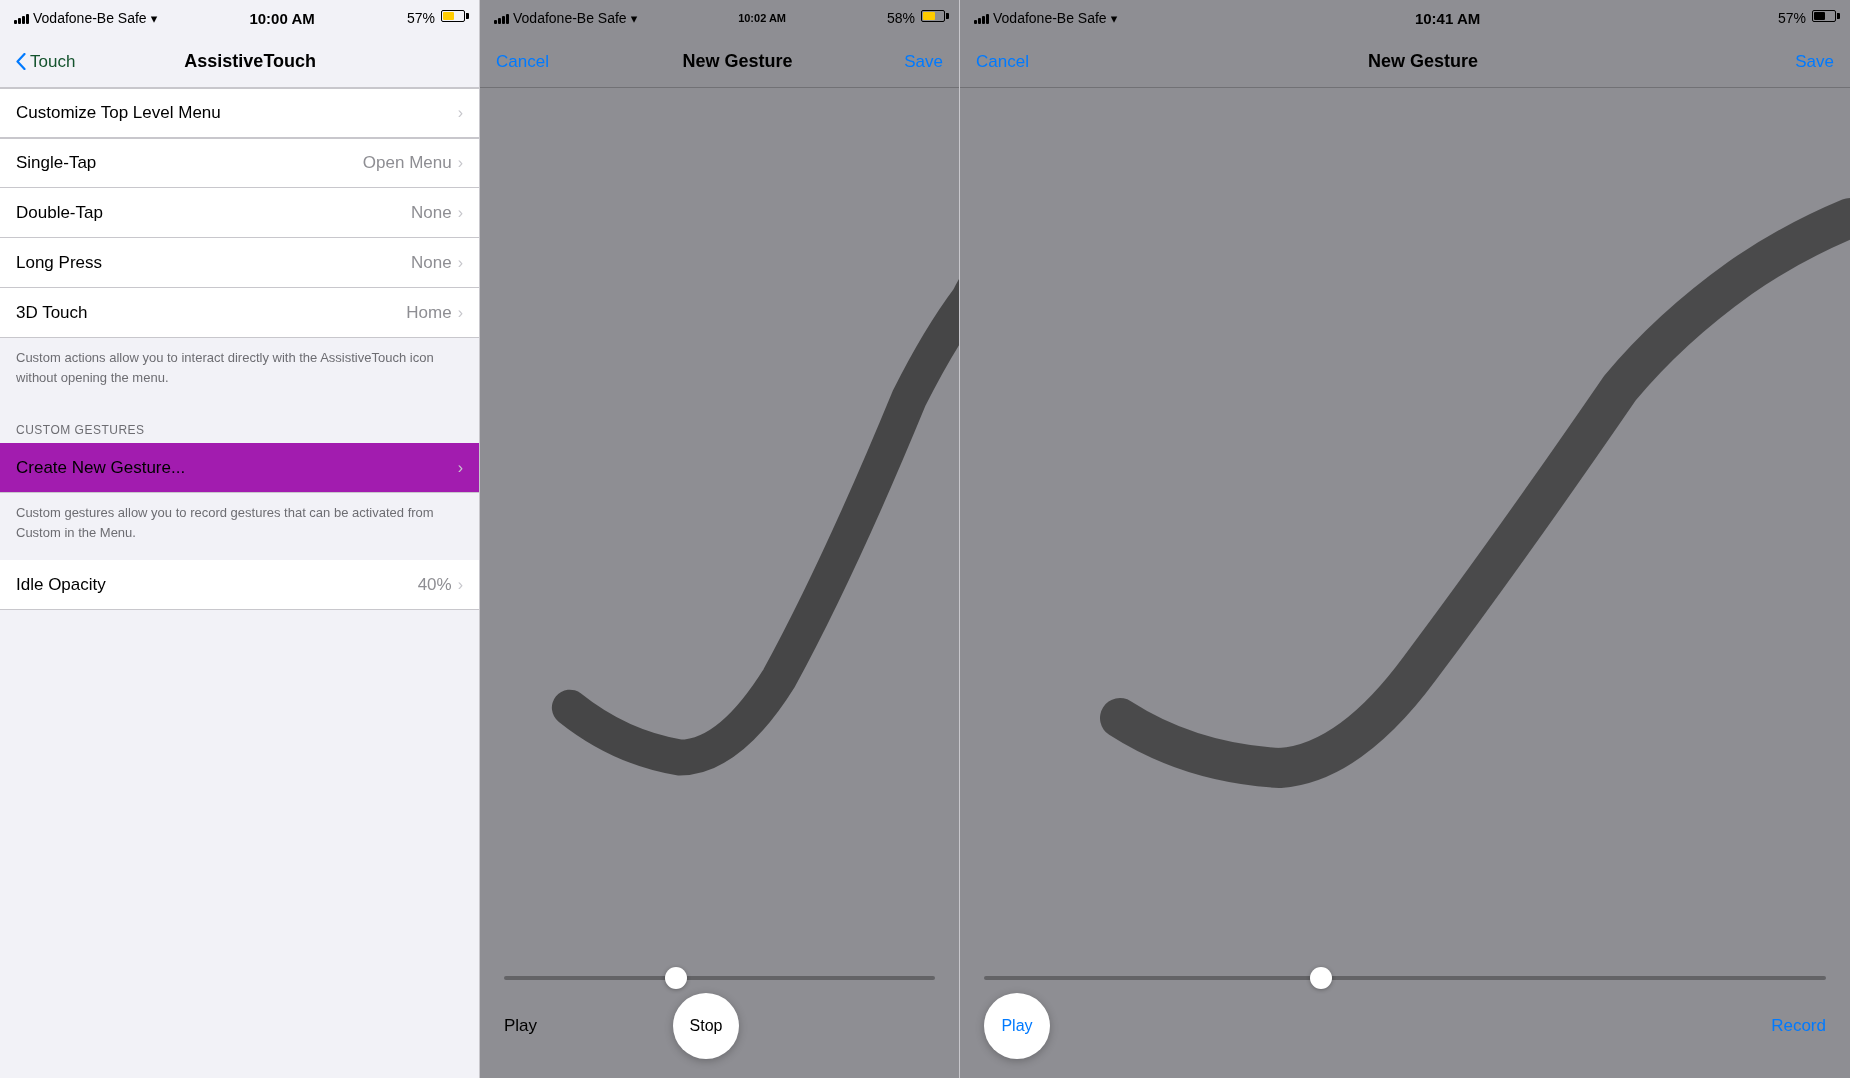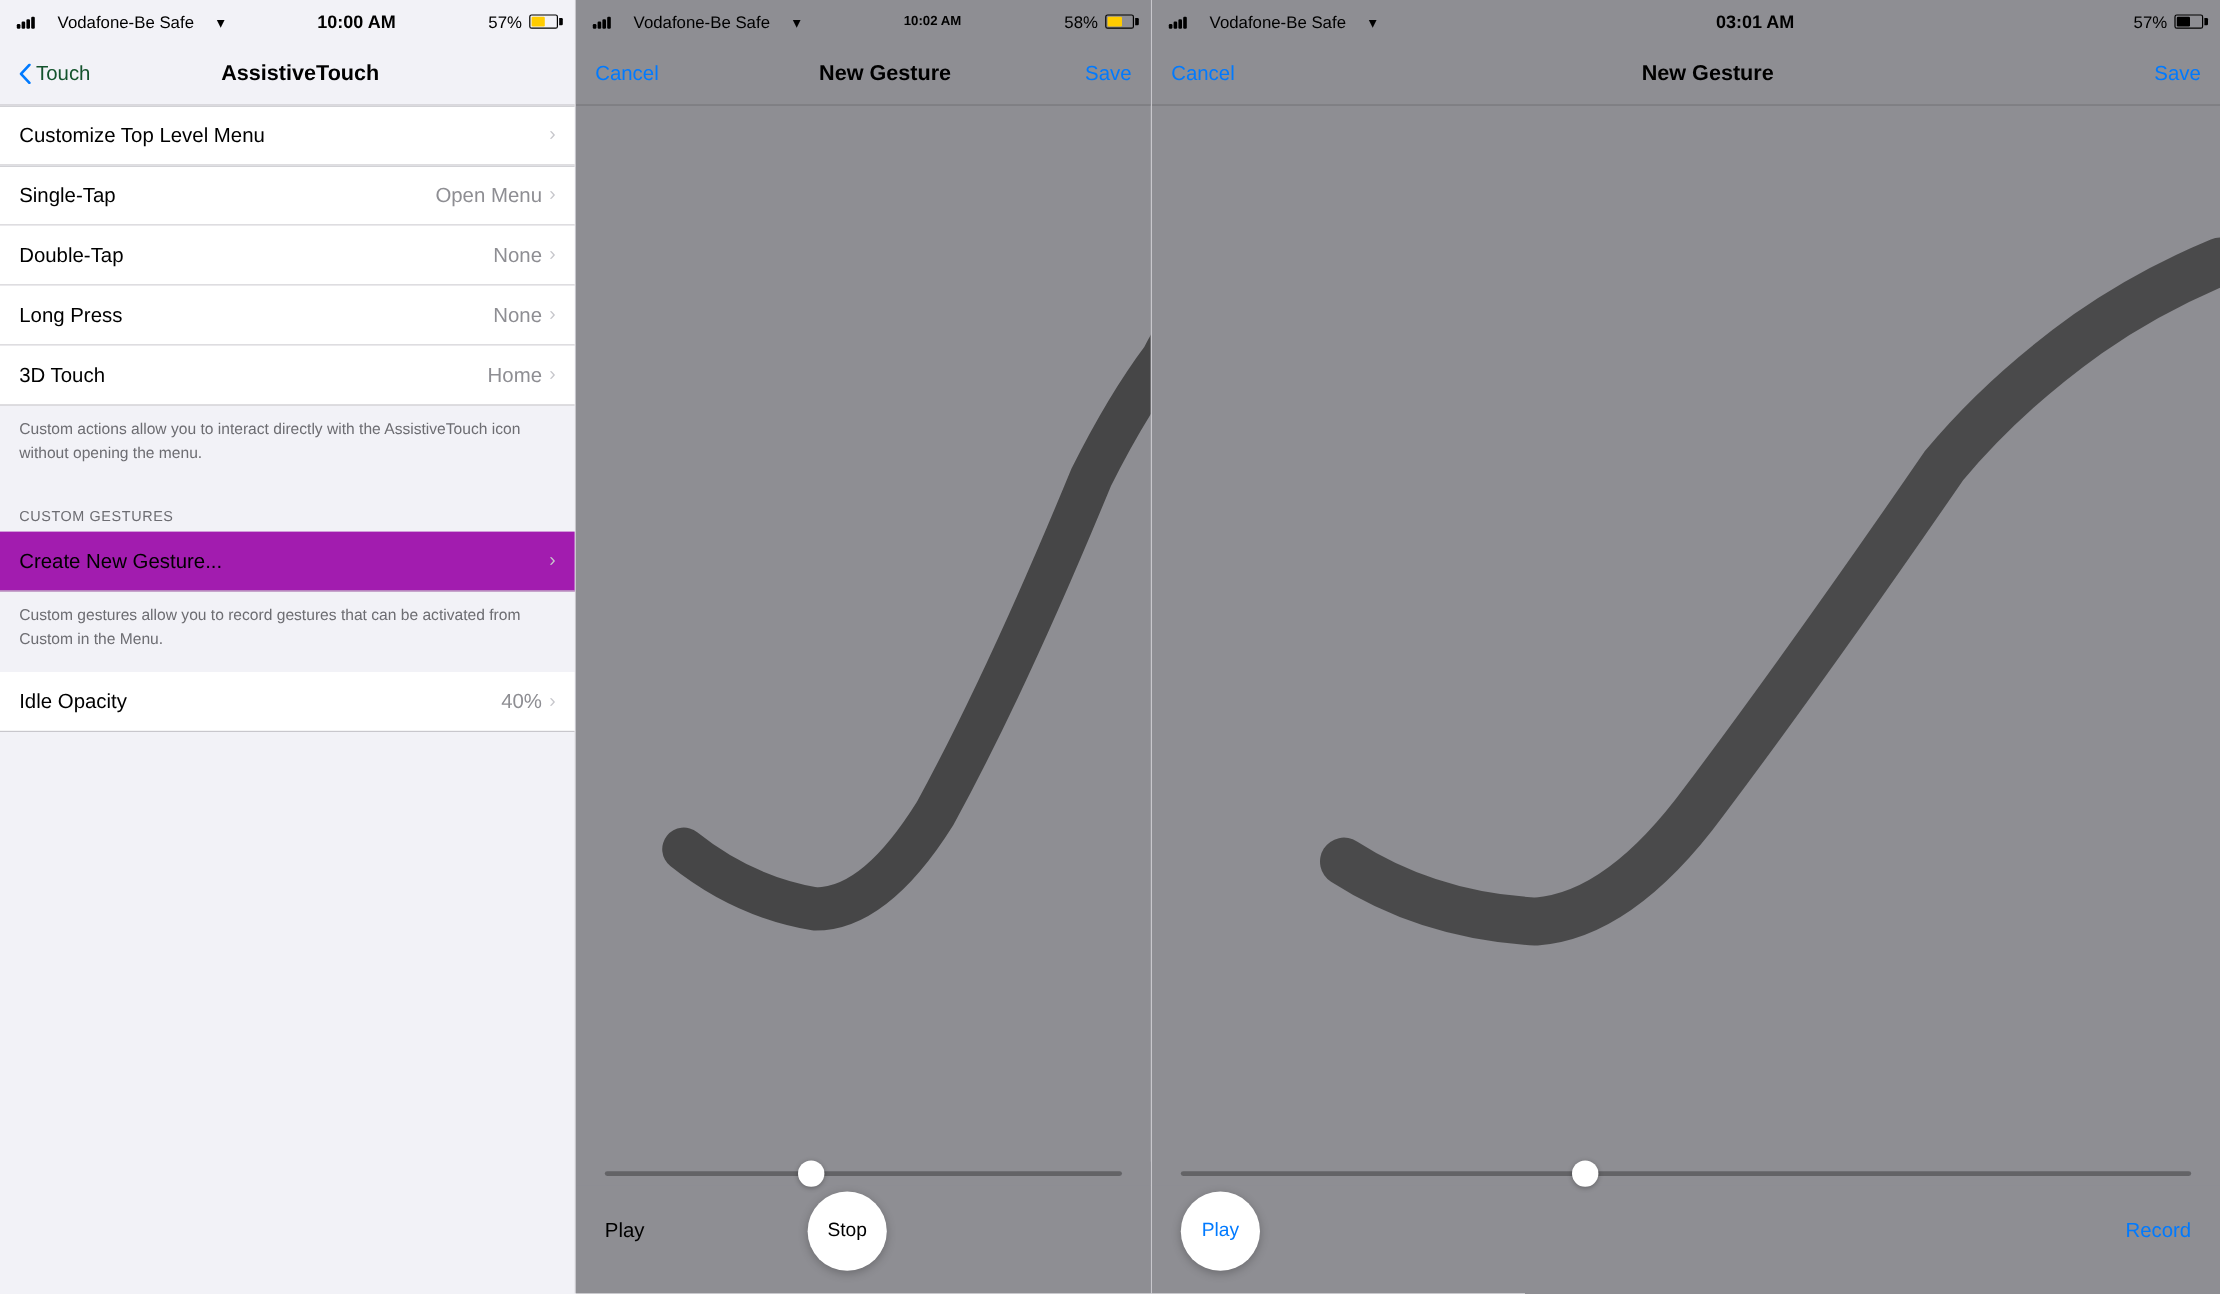--- a/index.html
+++ b/index.html
@@ -41,22 +41,22 @@
       padding: 4px 14px;
       background: #f2f2f7;
       height: 36px;
       font-size: 14px;
       font-weight: 500;
     }
     .status-bar.dark {
       background: #8e8e93;
       color: #000;
     }
-    .status-left { display: flex; align-items: center; gap: 19px; }
-    .status-right { display: flex; align-items: center; gap: 6px; }
+    .status-left { display: flex; align-items: center; gap: 4px; }
+    .status-right { display: flex; align-items: flex-start; gap: 6px; }
     .signal-bars { display: flex; align-items: flex-end; gap: 1px; height: 12px; }
     .signal-bars span {
       background: #000;
       width: 3px;
       border-radius: 1px;
     }
     .wifi-icon { font-size: 13px; }
     .battery-icon {
       display: flex; align-items: center;
       border: 1.5px solid #000;
@@ -393,21 +393,21 @@
     <div class="status-left">
       <div class="signal-bars">
         <span style="height:4px;background:#000;"></span>
         <span style="height:6px;background:#000;"></span>
         <span style="height:8px;background:#000;"></span>
         <span style="height:10px;background:#000;"></span>
       </div>
       <span>Vodafone-Be Safe</span>
       <span class="wifi-icon">▾</span>
     </div>
-    <div style="font-weight:600;font-size:15px;">03:01 AM</div>
+    <div style="font-weight:600;font-size:15px;">10:41 AM</div>
     <div class="status-right">
       <span>57%</span>
       <div class="battery-icon">
         <div class="battery-fill" style="width:57%;background:#000;"></div>
       </div>
     </div>
   </div>
 
   <div class="nav-bar dark" style="background:#8e8e93;border-bottom:1px solid rgba(0,0,0,0.2);">
     <div class="nav-btn">Cancel</div>

